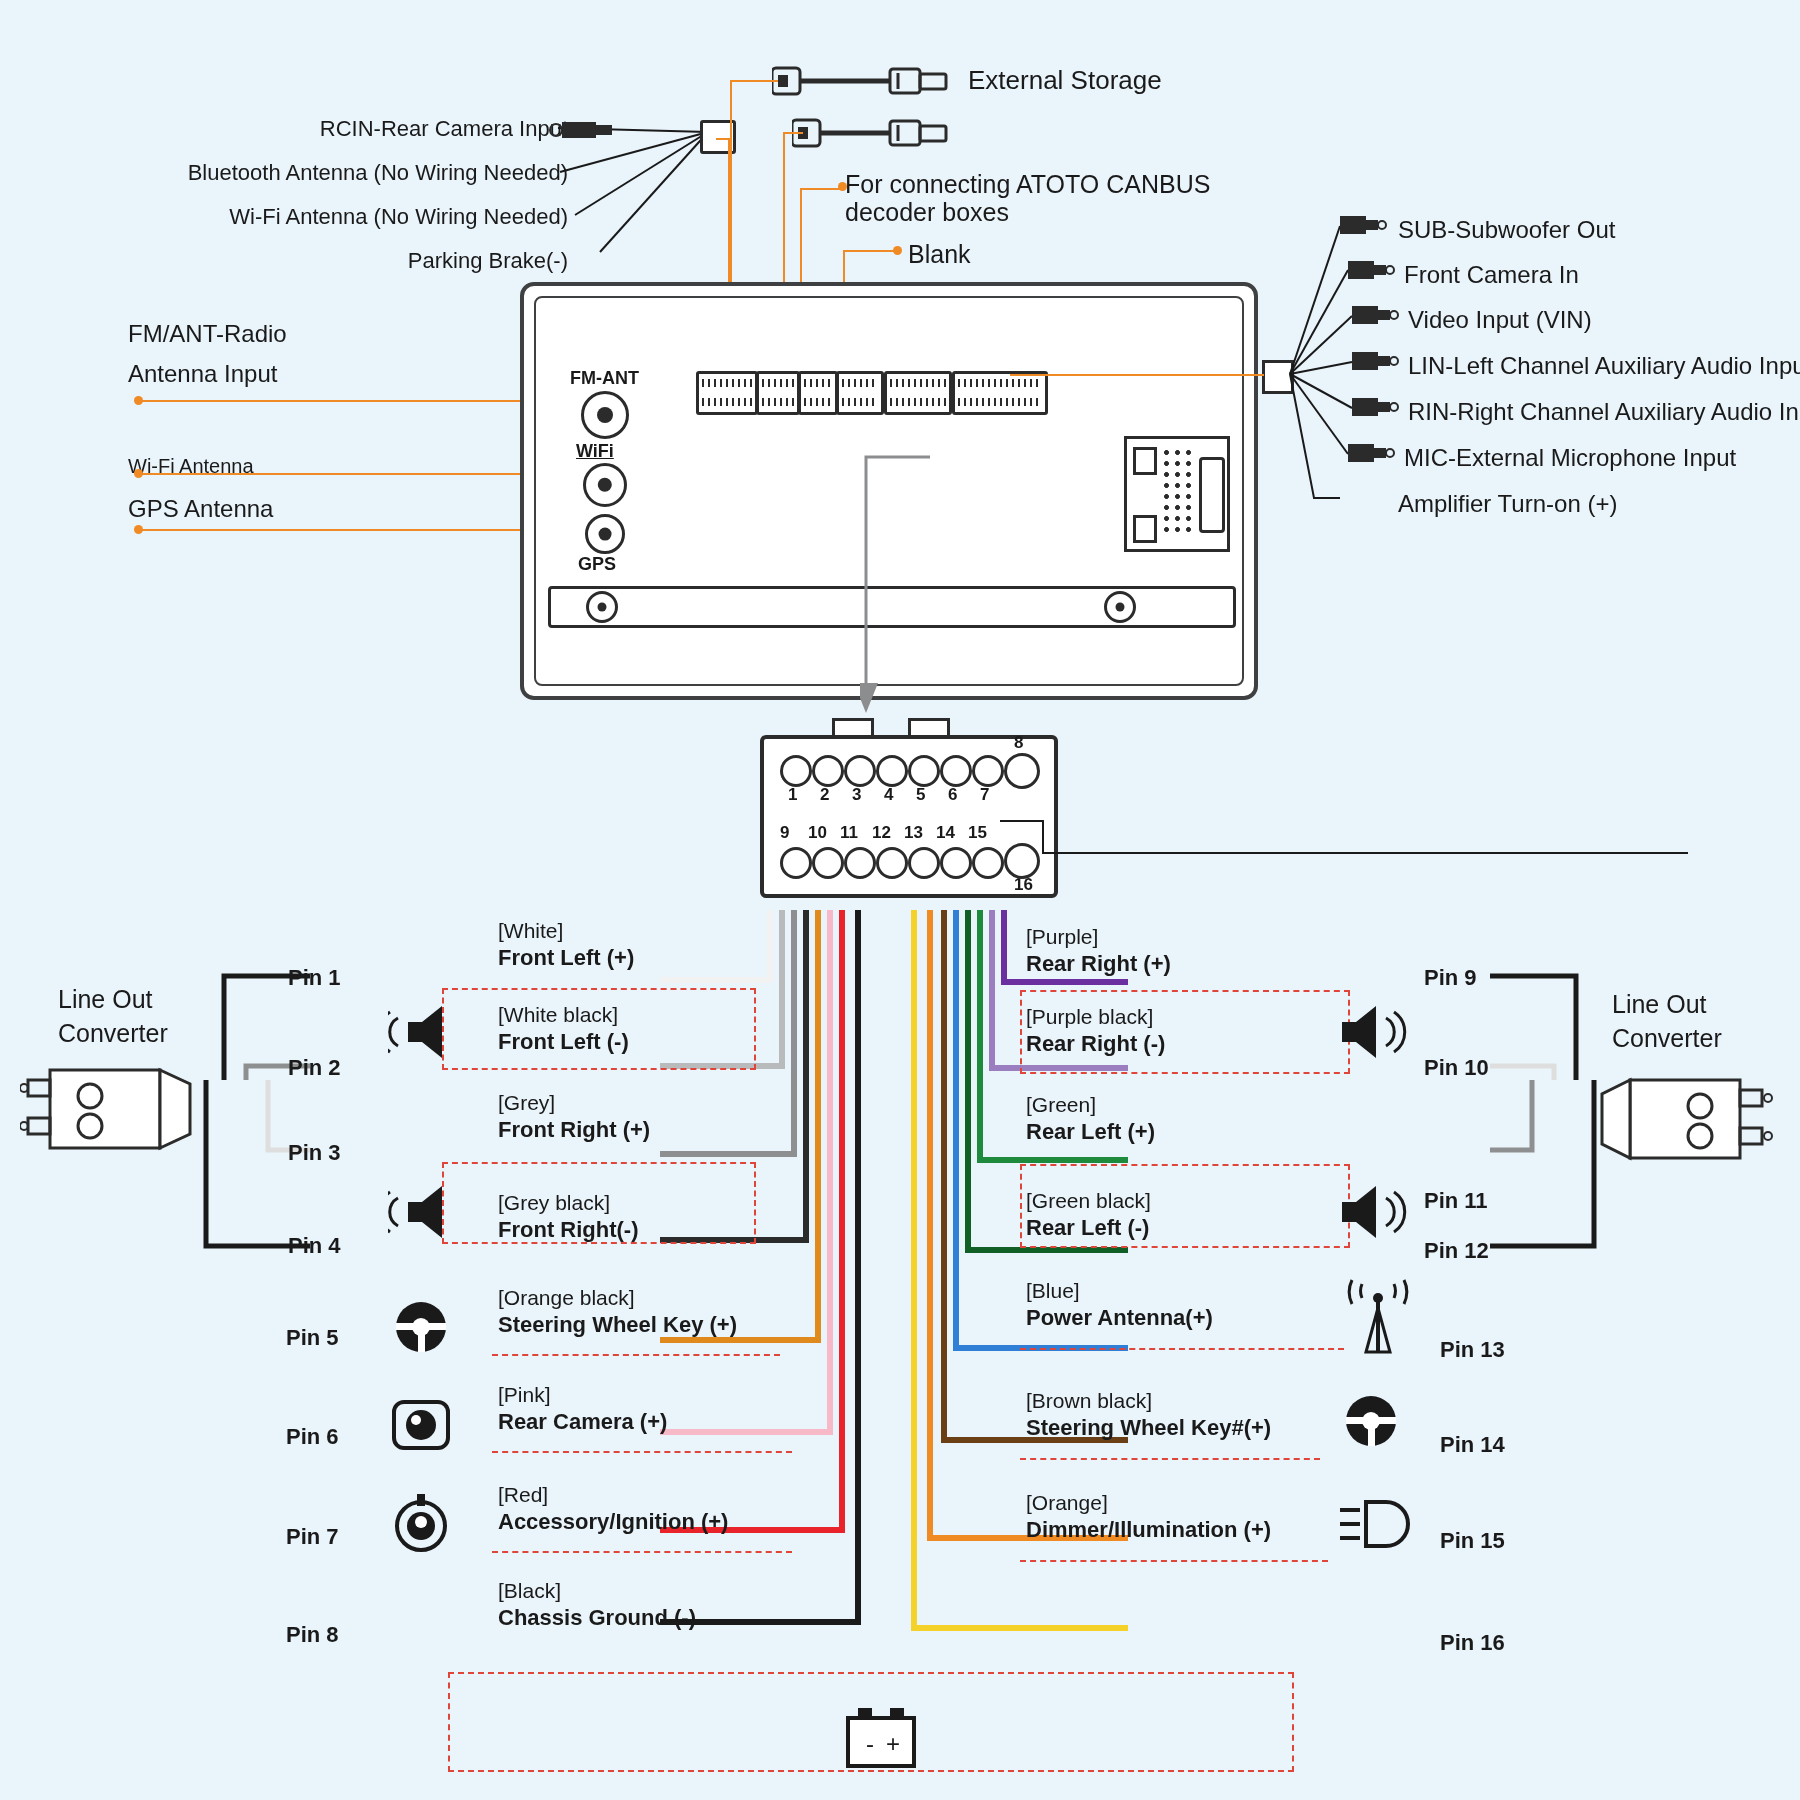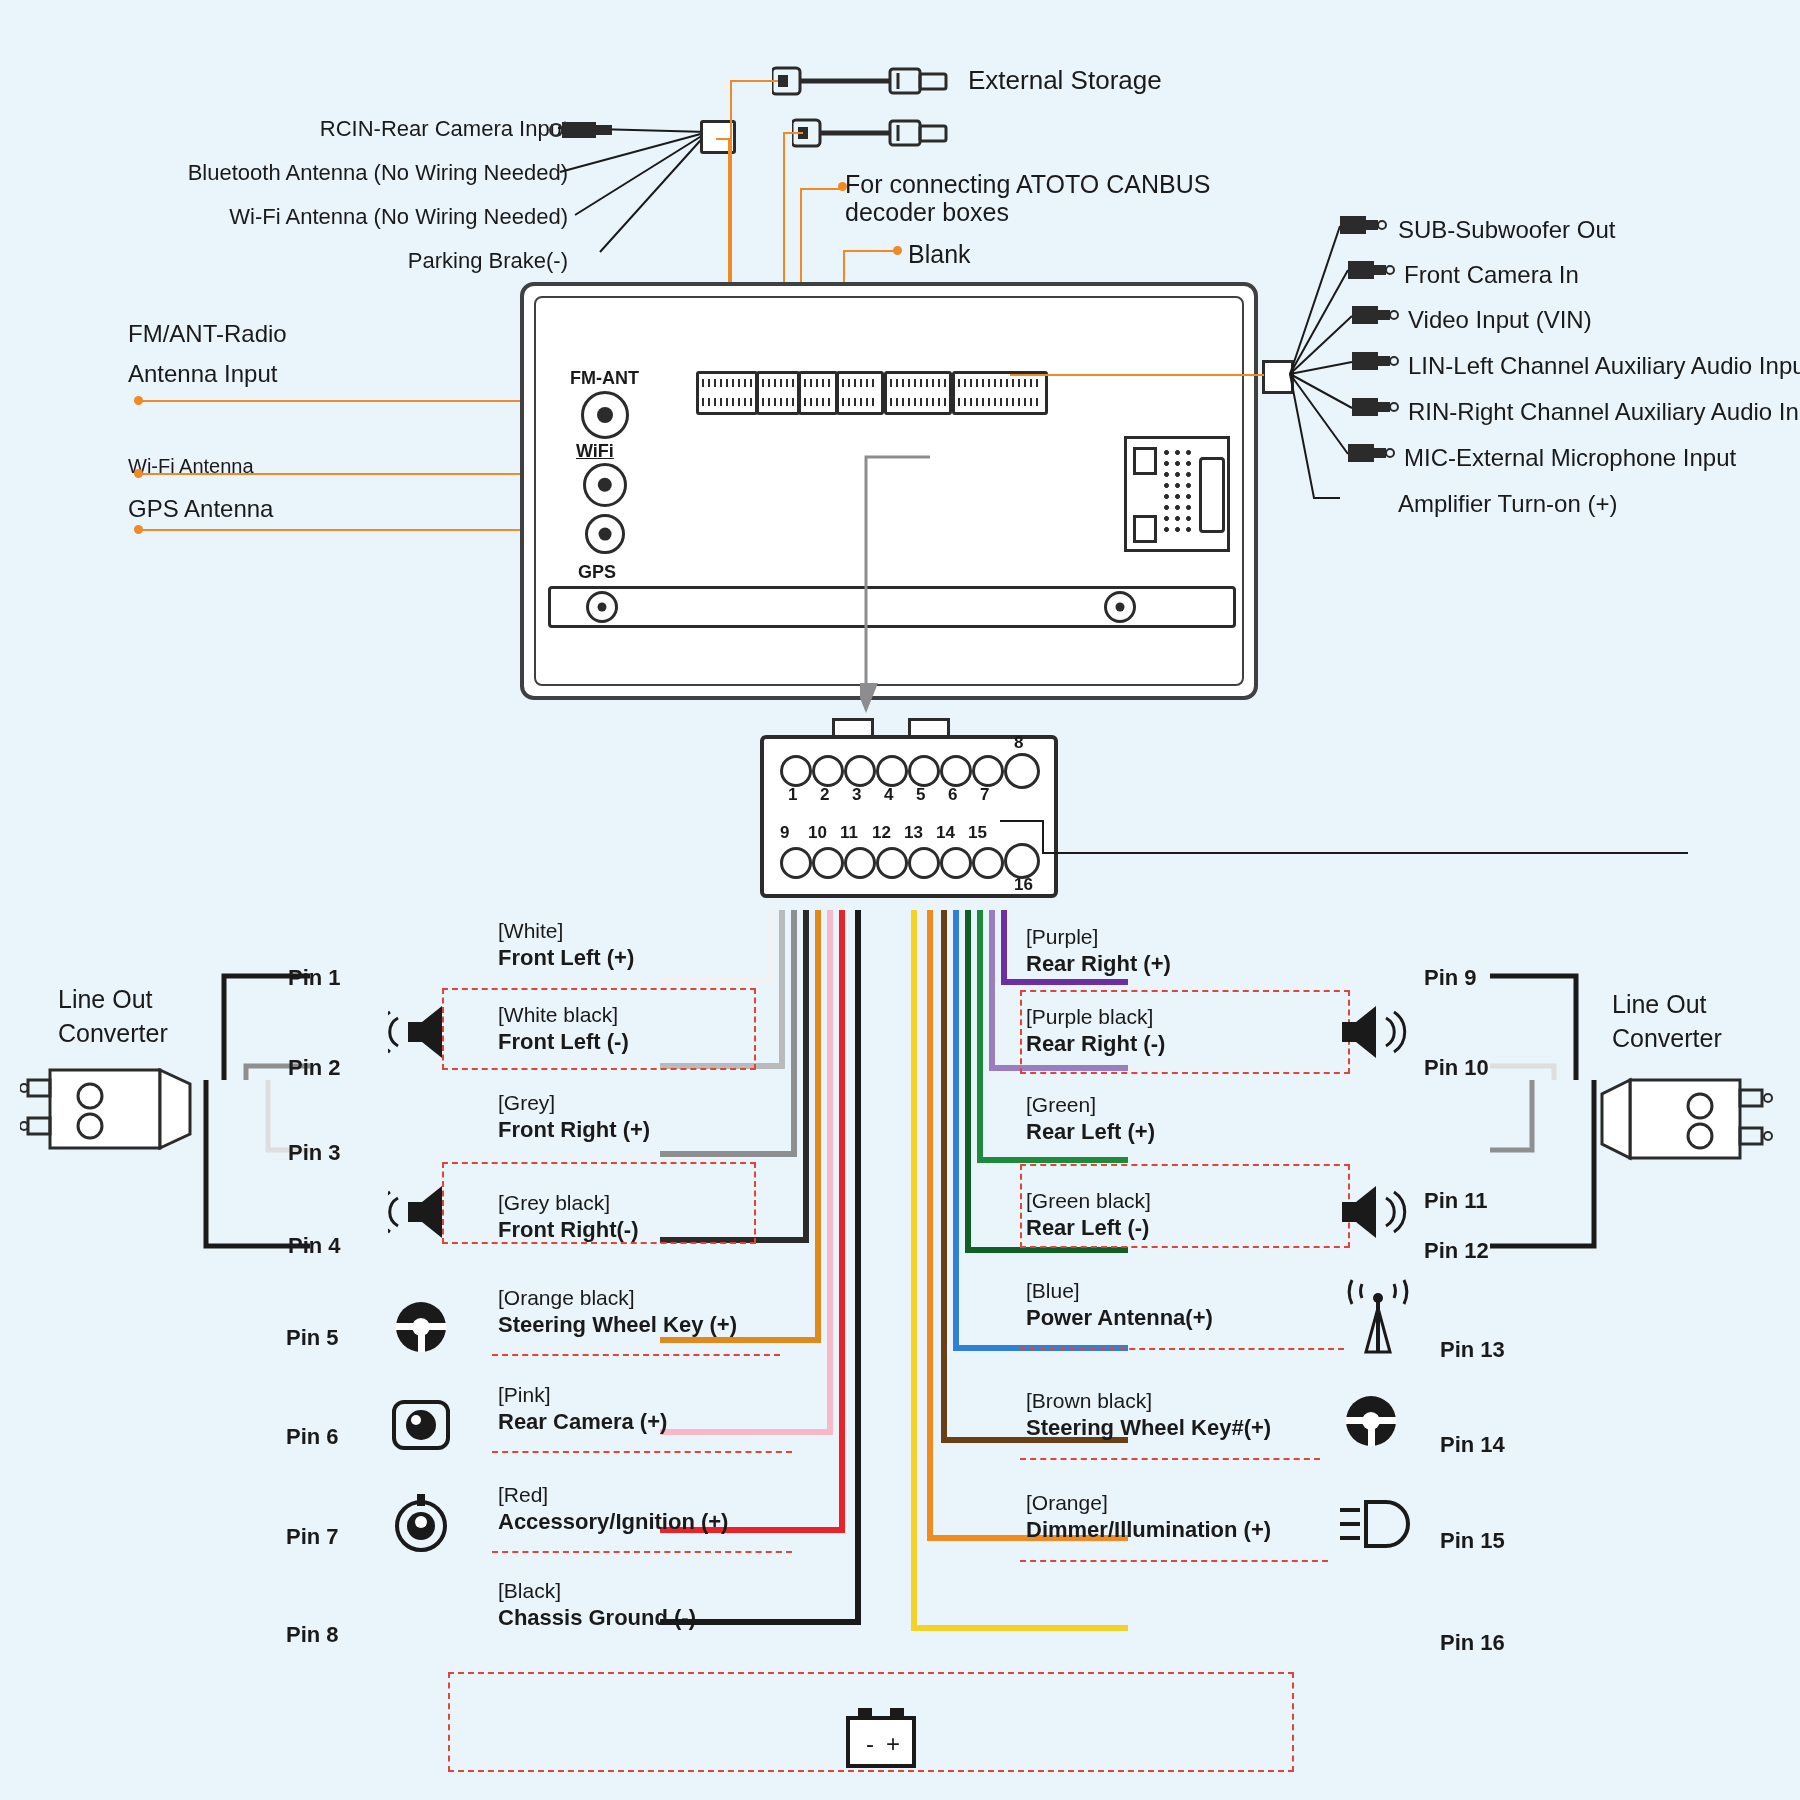--- a/index.html
+++ b/index.html
@@ -133,21 +133,21 @@
       </div>
 
     <div class="abs lbl bold" style="left:52px;top:155px;font-size:18px;text-decoration:underline;">WiFi</div>
     <div class="jack" style="left:59px;top:177px;width:38px;height:38px;">
         <i></i>
       </div>
 
     <div class="jack" style="left:61px;top:228px;width:34px;height:34px;">
         <i></i>
       </div>
-    <div class="abs lbl bold" style="left:54px;top:268px;font-size:18px;margin-top:8px;">GPS</div>
+    <div class="abs lbl bold" style="left:54px;top:268px;font-size:18px;">GPS</div>
 
     <div class="conn" style="left:172px;top:85px;width:56px;height:38px;">
         <div class="pins"></div>
         <div class="pins2"></div>
       </div>
     <div class="conn" style="left:232px;top:85px;width:38px;height:38px;">
         <div class="pins"></div>
         <div class="pins2"></div>
       </div>
     <div class="conn" style="left:274px;top:85px;width:34px;height:38px;">

